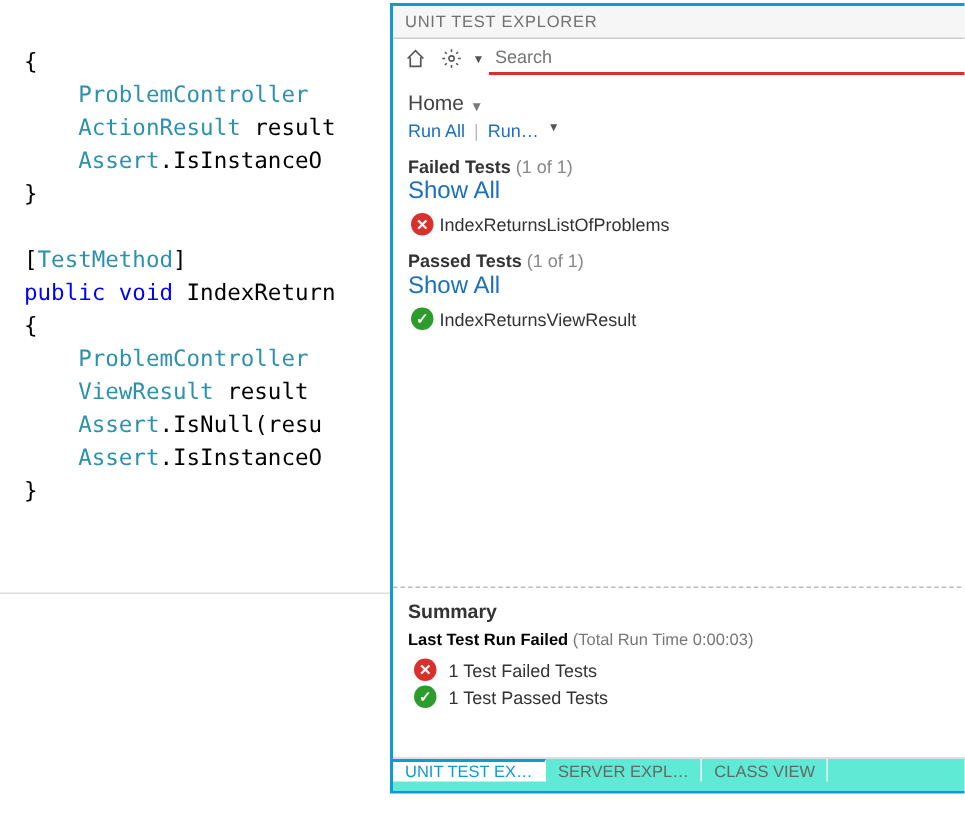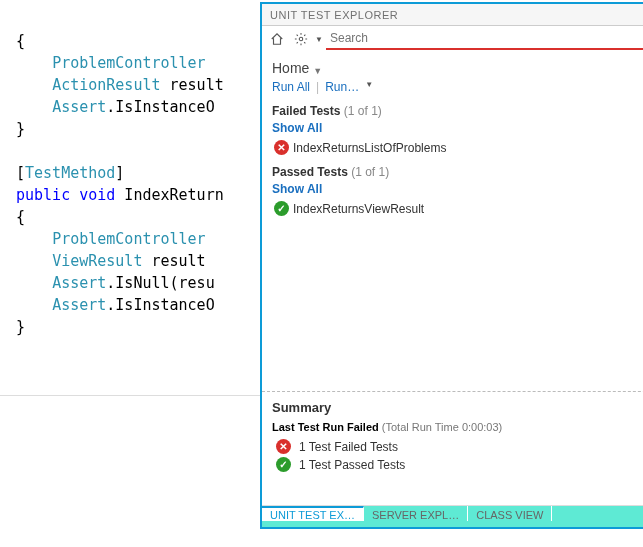--- a/index.html
+++ b/index.html
@@ -98,21 +98,21 @@
     margin-bottom: 10px;
   }
   .run-links a { color: #1a6fbf; text-decoration: none; }
   .run-links .sep { color: #bbb; }
   .run-links .chev { font-size: 8px; color: #555; }
   .group-head {
     font-size: 12px; color: #333;
     margin-bottom: 1px;
   }
   .group-head .count { color: #888; }
-  .showall { color: #1a6fbf; font-size: 12px; text-decoration: none; display: inline-block; margin-bottom: 3px; font-weight: bold;}
+  .showall { color: #1a6fbf; font-size: 16px; text-decoration: none; display: inline-block; margin-bottom: 3px;}
   .test-row {
     display: flex; align-items: center;
     padding: 2px 4px 2px 2px; margin-bottom: 8px;
     font-size: 12px;
   }
   .test-row .name { flex: 1; padding-left: 4px; color: #333;}
   .test-row .time { color: #555; font-size: 10px; }
   .ico-fail, .ico-pass {
     width: 15px; height: 15px; border-radius: 50%;
     display: flex; align-items: center; justify-content: center;

